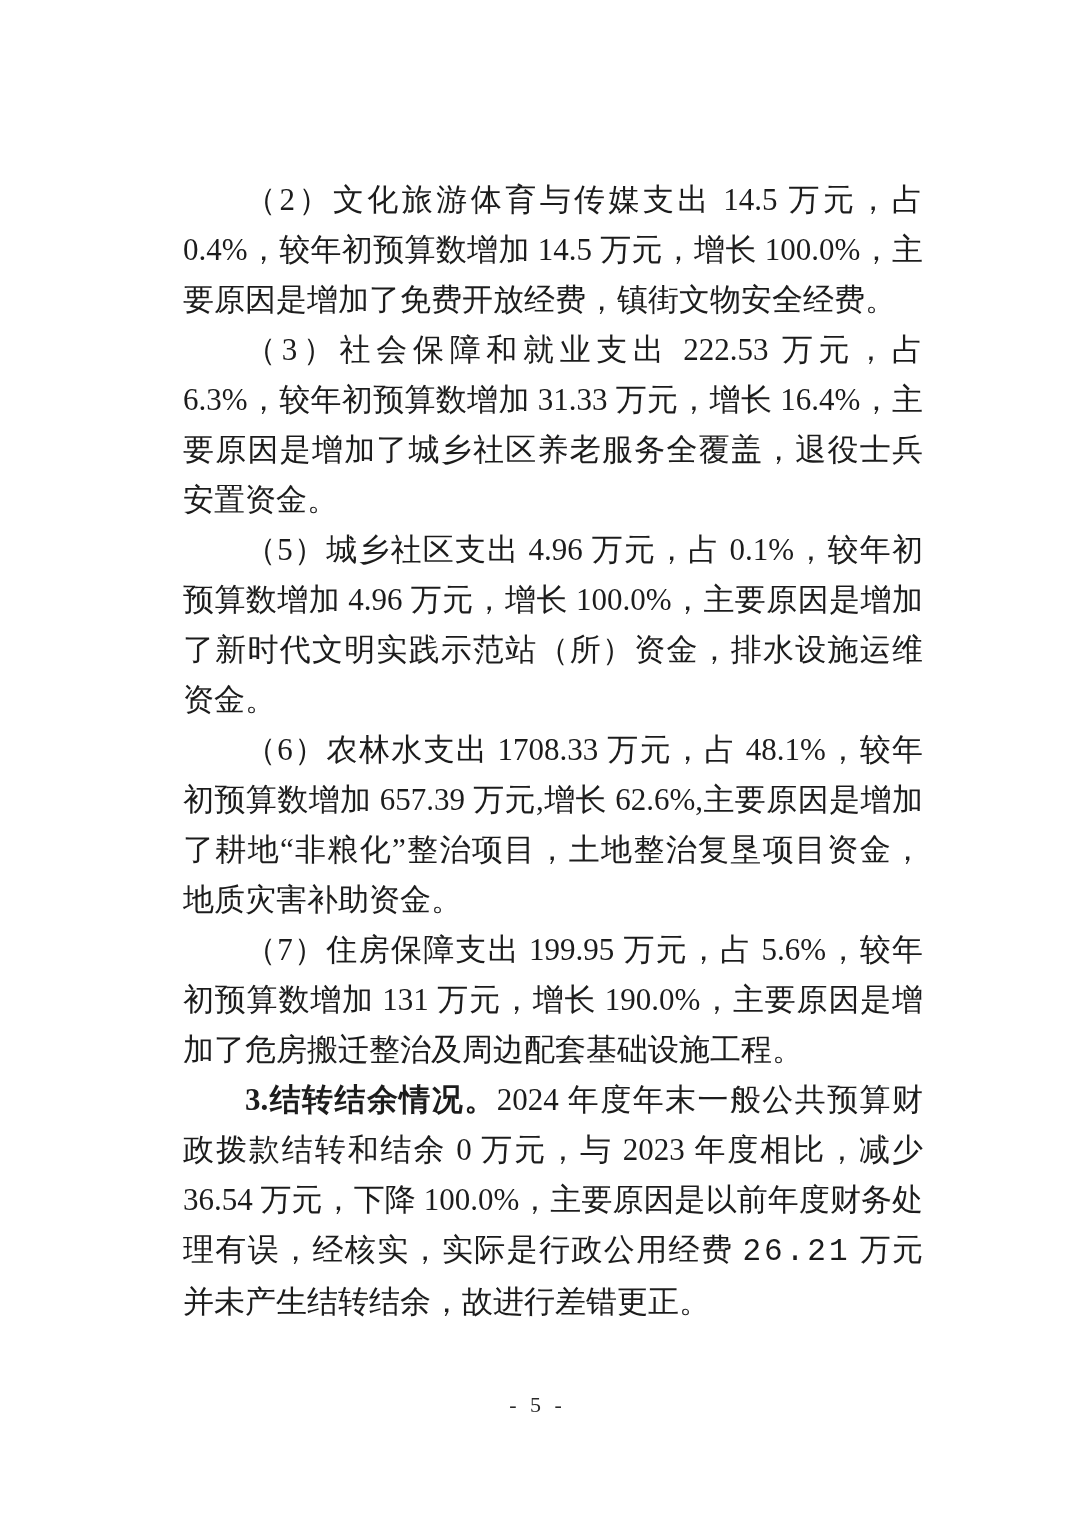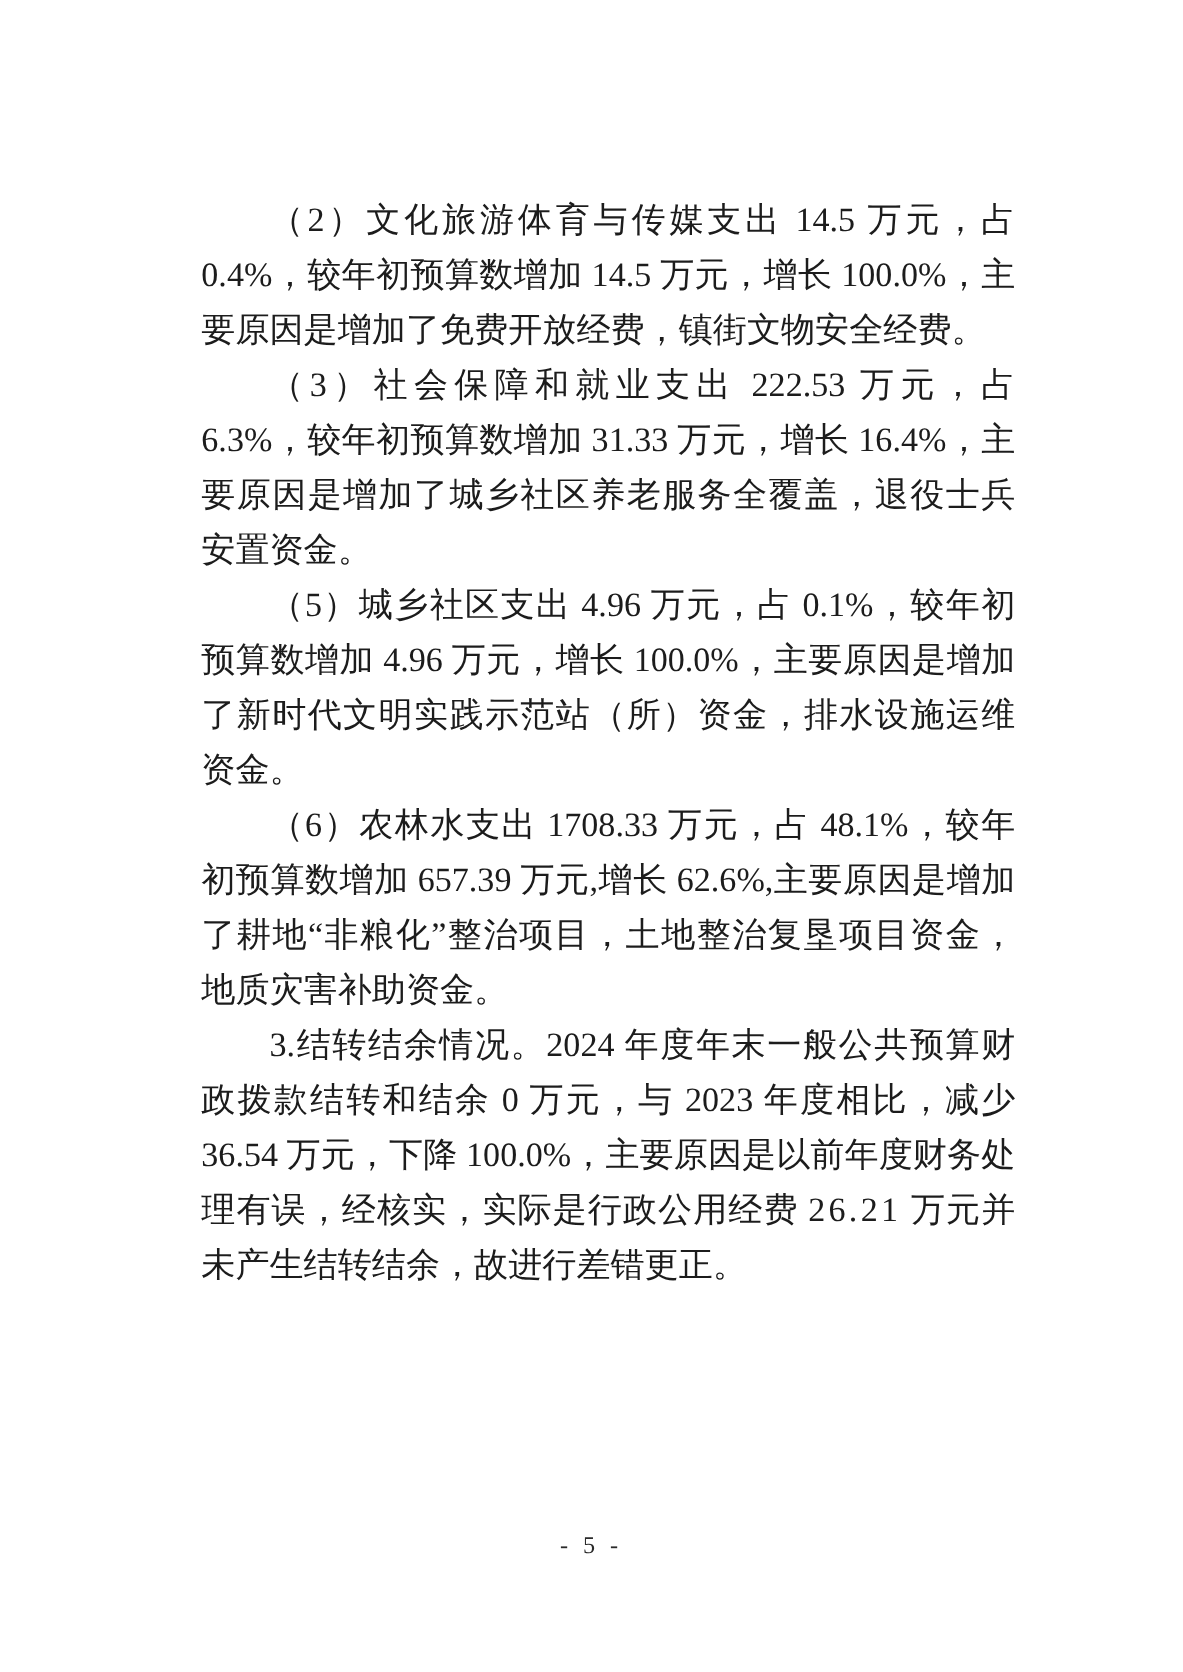--- a/index.html
+++ b/index.html
@@ -26,24 +26,24 @@
     text-align: justify;
     text-justify: inter-ideograph;
     margin-top: 36px;
   }
   .para {
     margin: 0;
     padding: 0;
     text-indent: 2em;
   }
   .seg-bold {
-    font-weight: normal;
+    font-weight: bold;
   }
   .seg-wide {
-    font-family: Liberation Serif, serif;
+    font-family: Liberation Mono, monospace;
     letter-spacing: 3px;
   }
   .footer {
     position: absolute;
     top: 1392px;
     left: 0;
     width: 100%;
     text-align: center;
     font-size: 22px;
     letter-spacing: 4px;
@@ -52,16 +52,17 @@
 </style>
 </head>
 <body>
 
 <div class="page">
   <div class="body-text">
       <p class="para"><span>（2）文化旅游体育与传媒支出 14.5 万元，占 0.4%，较年初预算数增加 14.5 万元，增长 100.0%，主要原因是增加了免费开放经费，镇街文物安全经费。</span></p>
       <p class="para"><span>（3）社会保障和就业支出 222.53 万元，占 6.3%，较年初预算数增加 31.33 万元，增长 16.4%，主要原因是增加了城乡社区养老服务全覆盖，退役士兵安置资金。</span></p>
       <p class="para"><span>（5）城乡社区支出 4.96 万元，占 0.1%，较年初预算数增加 4.96 万元，增长 100.0%，主要原因是增加了新时代文明实践示范站（所）资金，排水设施运维资金。</span></p>
       <p class="para"><span>（6）农林水支出 1708.33 万元，占 48.1%，较年初预算数增加 657.39 万元,增长 62.6%,主要原因是增加了耕地“非粮化”整治项目，土地整治复垦项目资金，地质灾害补助资金。</span></p>
+      <p class="para"><span>（7）住房保障支出 199.95 万元，占 5.6%，较年初预算数增加 131 万元，增长 190.0%，主要原因是增加了危房搬迁整治及周边配套基础设施工程。</span></p>
       <p class="para"><span class="seg-bold">3.结转结余情况。</span><span>2024 年度年末一般公共预算财政拨款结转和结余 0 万元，与 2023 年度相比，减少 36.54 万元，下降 100.0%，主要原因是以前年度财务处理有误，经核实，实际是行政公用经费 </span><span class="seg-wide">26.21</span><span> 万元并未产生结转结余，故进行差错更正。</span></p>
     </div>
   <div class="footer">- 5 -</div>
 </div>
 
 </body></html>

